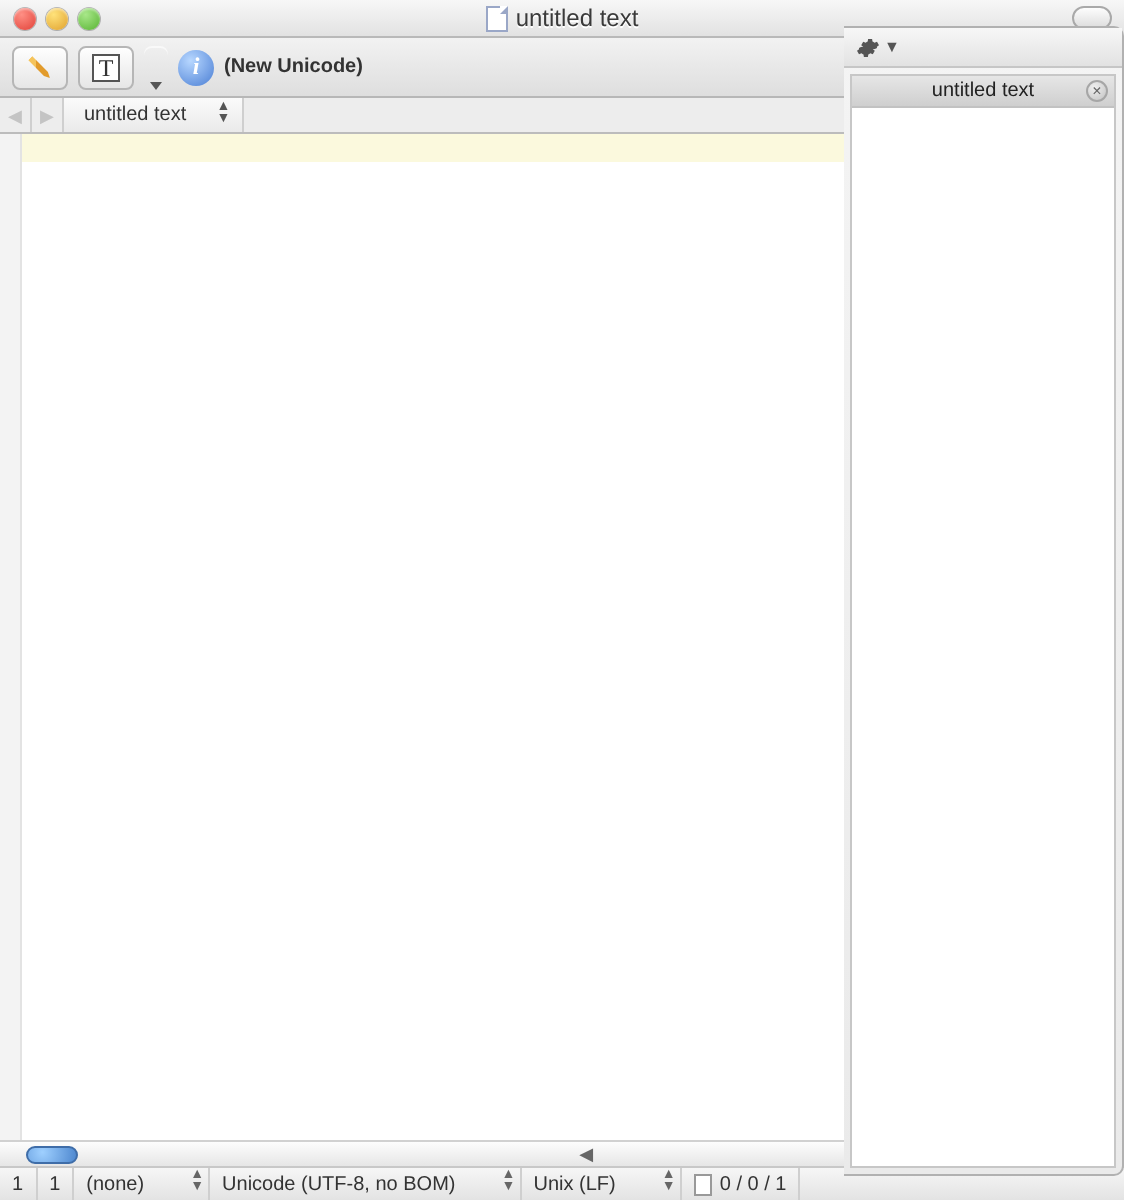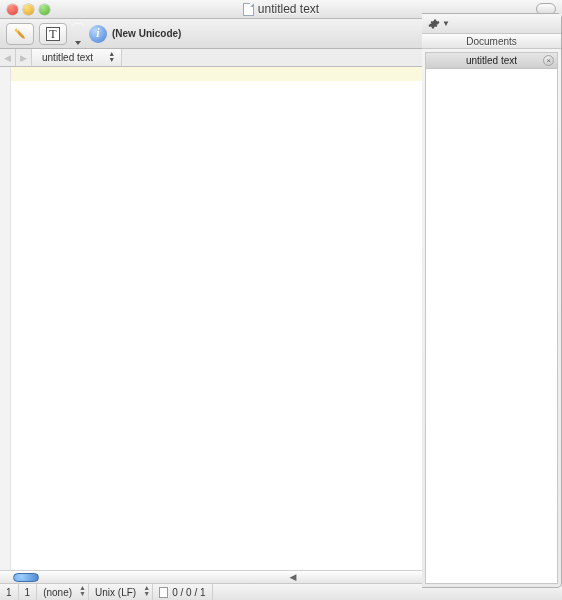--- a/index.html
+++ b/index.html
@@ -107,21 +107,21 @@
     .thumb{width:26px;height:9px;margin-left:13px;border-radius:5px;background:radial-gradient(circle at 30% 30%,#9fd0ff,#4d87cf);border:.5px solid #3f6da8;}
     .hscroll .arrR{margin-left:auto;font-size:9px;color:#666;padding:0 4px;}
     
     .statusbar{
       position:absolute;left:0;right:0;bottom:0;height:17px;
       background:linear-gradient(#f6f6f6,#e3e3e3);border-top:1px solid #c8c8c8;
       display:flex;align-items:center;font-size:10px;color:#333;
     }
     .cell{height:100%;display:flex;align-items:center;padding:0 6px;border-right:1px solid #cfcfcf;position:relative;}
     .cell .ud{position:absolute;right:2px;top:1px;font-size:7px;color:#666;line-height:6px;display:flex;flex-direction:column;}
-    .cell.sel{padding-right:16px;}
+    .cell.sel{padding-right:32px;}
     .page-ico{width:9px;height:11px;background:#fff;border:1px solid #999;margin-right:4px;}
     
     .drawer{
       position:absolute;top:13px;right:0;width:140px;height:575px;
       background:linear-gradient(#f4f4f4,#eaeaea);border:1px solid #b1b1b1;border-left:none;
       border-radius:0 5px 5px 0;display:flex;flex-direction:column;
     }
     .drawer-tb{
       height:20px;background:linear-gradient(#f7f7f7,#e2e2e2);border-bottom:1px solid #c6c6c6;
       display:flex;align-items:center;padding:0 6px;
@@ -207,20 +207,27 @@
 
 <div class="statusbar">
   <div class="cell">
       <span>1</span>
     </div>
   <div class="cell">
       <span>1</span>
     </div>
   <div class="cell sel">
     <span>(none)</span>
+    <span class="ud">
+        <span>▲</span>
+        <span>▼</span>
+      </span>
+  </div>
+  <div class="cell sel">
+    <span>Unicode (UTF-8, no BOM)</span>
     <span class="ud">
         <span>▲</span>
         <span>▼</span>
       </span>
   </div>
   <div class="cell sel">
     <span>Unix (LF)</span>
     <span class="ud">
         <span>▲</span>
         <span>▼</span>
@@ -234,20 +241,19 @@
 
 <div class="drawer">
   <div class="drawer-tb">
     <div class="gear-b">
       <svg class="gearg" viewBox="0 0 24 24">
           <path fill="currentColor" d="M12 8a4 4 0 1 0 4 4 4 4 0 0 0-4-4zm9 4a7.9 7.9 0 0 0-.1-1.2l2.1-1.6-2-3.4-2.5 1a8 8 0 0 0-2-1.2l-.4-2.6h-4l-.4 2.6a8 8 0 0 0-2 1.2l-2.5-1-2 3.4 2.1 1.6A7.9 7.9 0 0 0 3 12a7.9 7.9 0 0 0 .1 1.2L1 14.8l2 3.4 2.5-1a8 8 0 0 0 2 1.2l.4 2.6h4l.4-2.6a8 8 0 0 0 2-1.2l2.5 1 2-3.4-2.1-1.6A7.9 7.9 0 0 0 21 12z"></path>
         </svg>
       <span style="font-size:8px">▼</span>
     </div>
   </div>
-  <div class="drawer-hd">Documents</div>
   <div class="drawer-body">
     <div class="doc-row">
       <span>untitled text</span>
       <div class="close-c">×</div>
     </div>
   </div>
 </div>
 
 </body></html>

